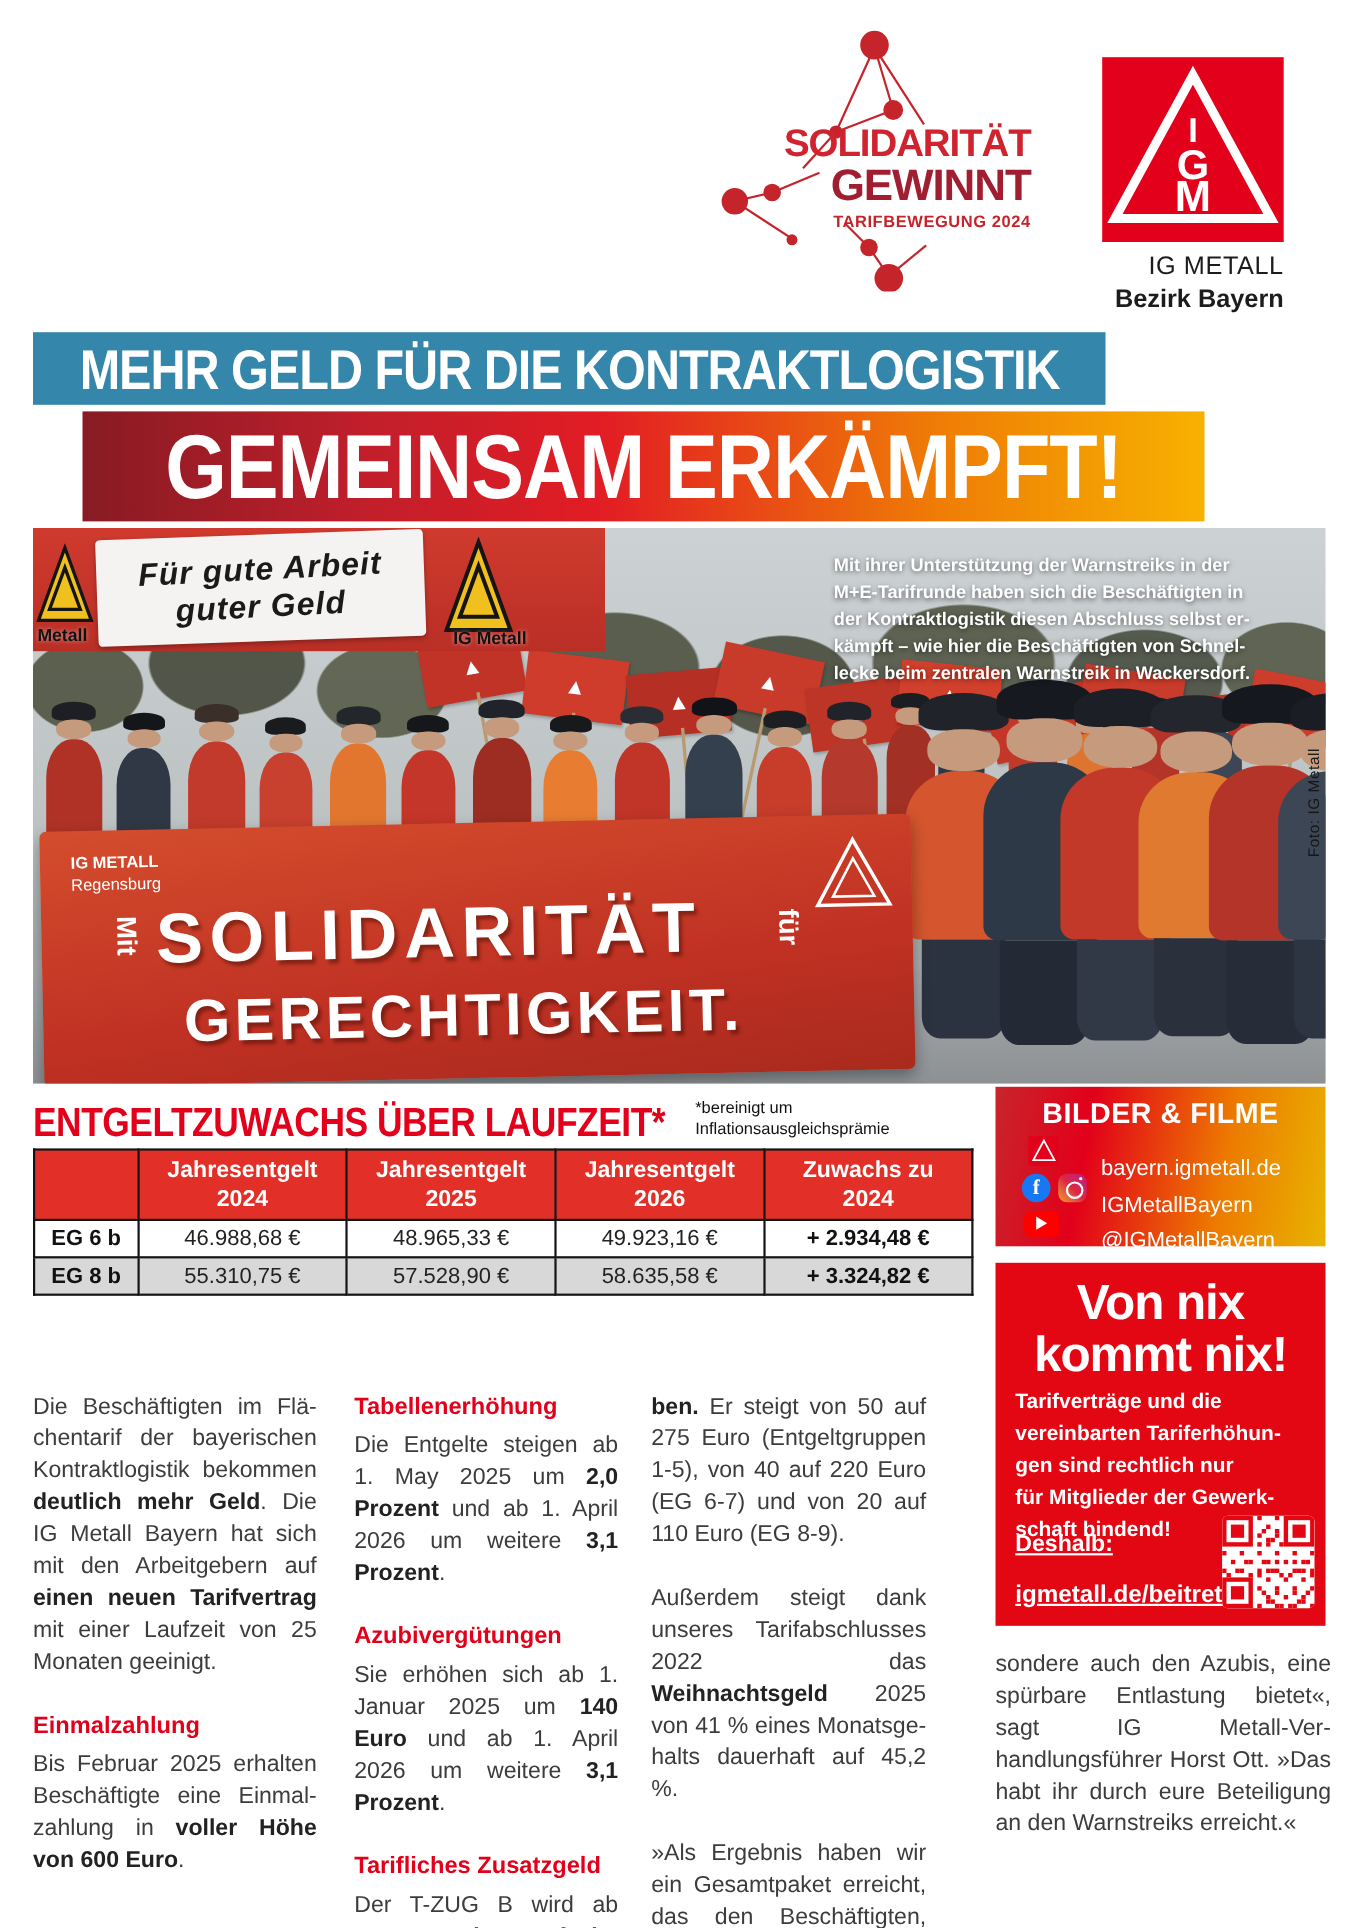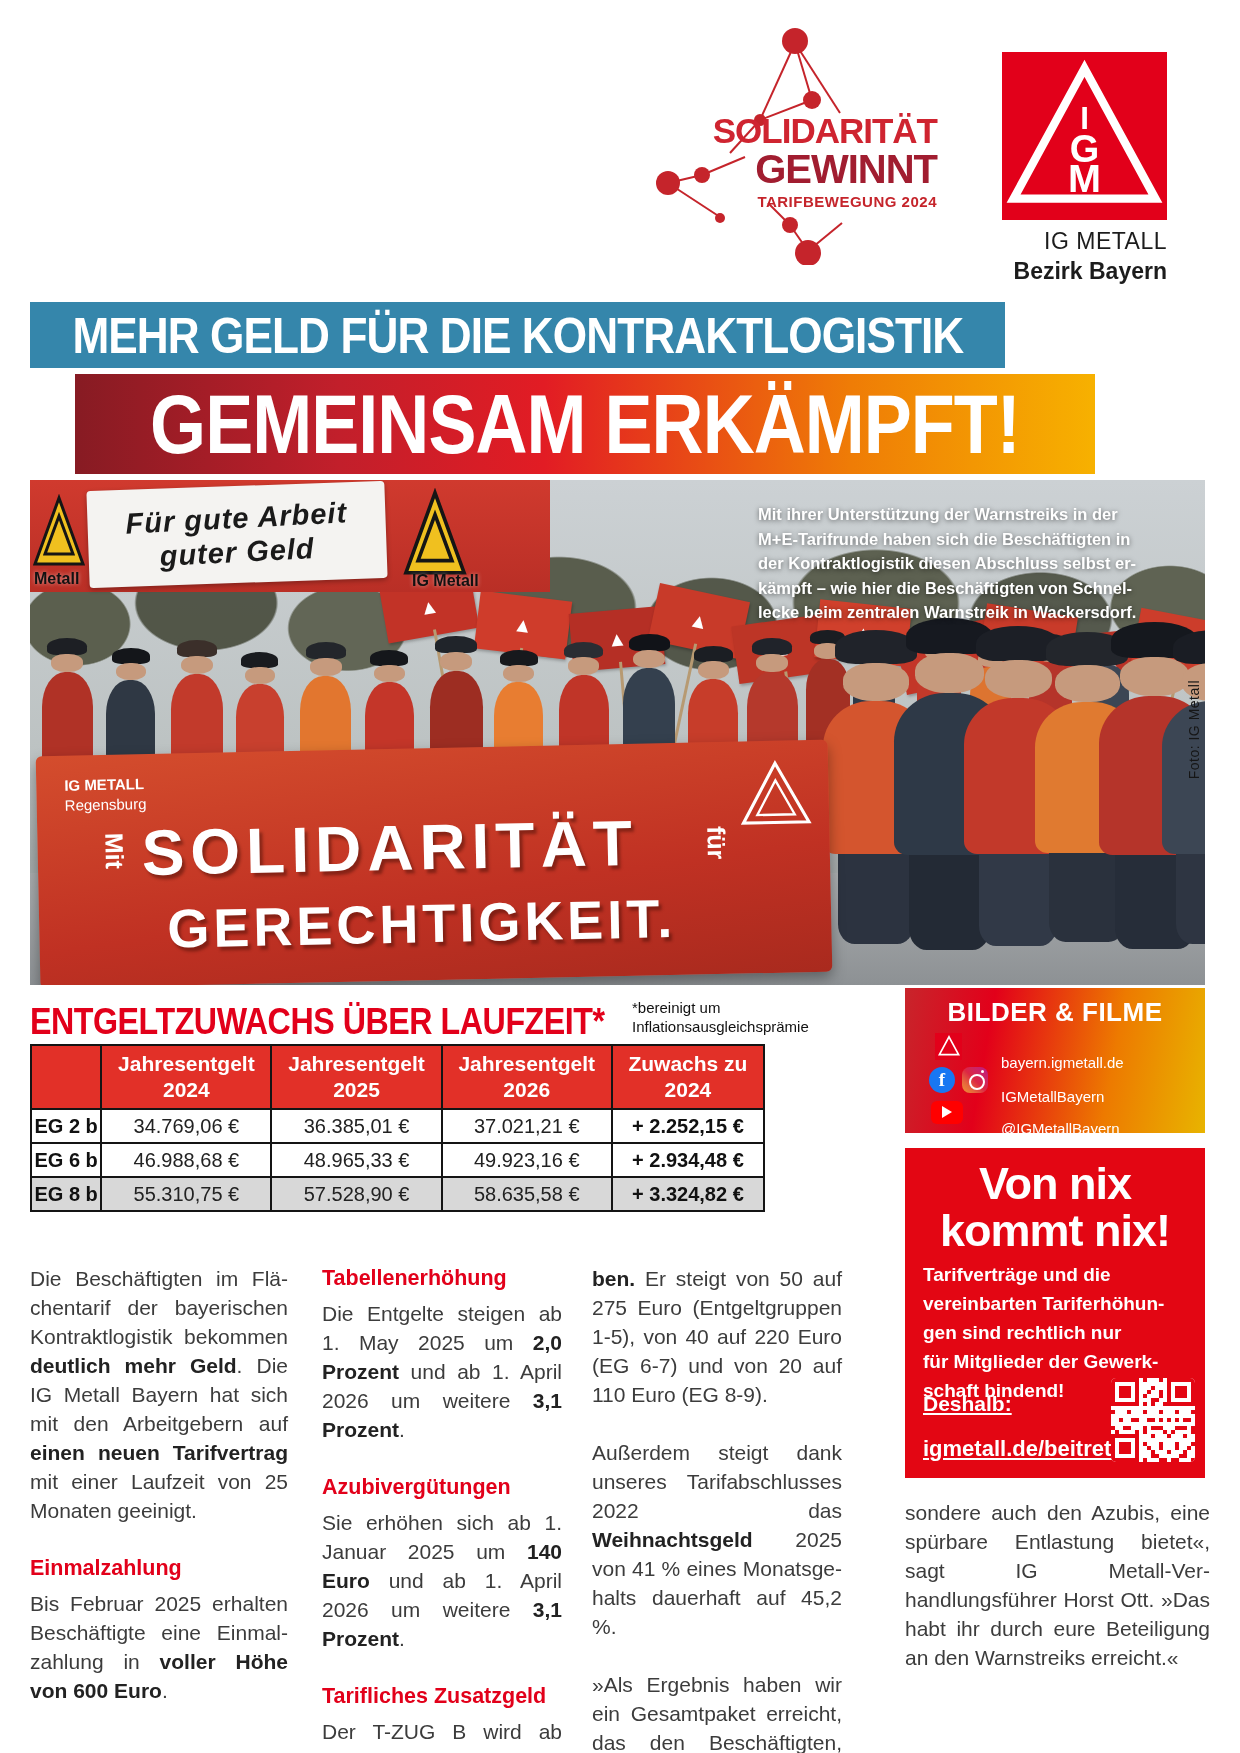--- a/index.html
+++ b/index.html
@@ -89,37 +89,37 @@
   .rb-line2{position:absolute;left:128px;top:144px;color:#fff;font-size:54px;font-weight:800;letter-spacing:4px;
     text-shadow:3px 4px 3px rgba(60,10,5,.45);white-space:nowrap;}
   .rb-logo{position:absolute;left:700px;top:16px;}
   .credit{position:absolute;right:3px;top:200px;z-index:6;color:#161616;font-size:14px;
     writing-mode:vertical-rl;transform:rotate(180deg);letter-spacing:.5px;}
 
   
   .tbl-title{left:30px;top:1000px;font-size:35px;font-weight:900;color:#e2001a;letter-spacing:-.5px;
     transform:scale(.92,1.06);transform-origin:left top;white-space:nowrap;}
   .tbl-note{left:632px;top:998px;font-size:15px;line-height:19px;color:#111;white-space:pre-line;}
-  table.paytable{left:30px;top:1044px;width:735px;border-collapse:collapse;position:absolute;
+  table.paytable{left:30px;top:1044px;width:855px;border-collapse:collapse;position:absolute;
     font-family:"Liberation Sans",sans-serif;border-radius:27px;}
   .paytable th,.paytable td{border:2px solid #141414;text-align:center;padding:0;}
   .paytable thead th{background:#e23028;color:#fff;font-size:21px;font-weight:700;line-height:26px;height:62px;white-space:pre-line;}
   .paytable tbody tr{height:34px;}
   .paytable tbody tr.alt{background:#d8d8d8;}
   .paytable td{font-size:20px;color:#222;}
   .paytable td.plus,.paytable th.lbl{font-weight:700;color:#111;font-size:20px;}
   .paytable col.c0{width:95px;} .paytable col.cx{width:190px;}
 
   
   .media-box{left:905px;top:988px;width:300px;height:145px;color:#fff;
     background:linear-gradient(100deg,#c8252b 0%,#e2001a 28%,#ed7a00 68%,#e8b400 100%);}
   .mb-title{text-align:center;font-size:26px;font-weight:800;letter-spacing:.5px;margin-top:9px;}
   .mb-row{position:absolute;left:0;width:100%;height:28px;display:flex;align-items:center;}
   .mb-row .ic{position:absolute;display:flex;gap:7px;align-items:center;}
-  .mb-row .tx{position:absolute;left:96px;font-size:15px;margin-top:32px;}
+  .mb-row .tx{position:absolute;left:96px;font-size:20px;margin-top:32px;}
   .icon-fb{width:26px;height:26px;border-radius:50%;background:#1877f2;color:#fff;font-weight:800;font-size:19px;
     display:flex;align-items:center;justify-content:center;font-family:"Liberation Serif",serif;}
   .icon-ig{width:26px;height:26px;border-radius:8px;position:relative;
     background:linear-gradient(45deg,#f09433 0%,#e6683c 25%,#dc2743 50%,#cc2366 75%,#bc1888 100%);}
   .icon-ig b{position:absolute;left:7px;top:7px;width:12px;height:12px;border:2px solid #fff;border-radius:50%;}
   .icon-ig i{position:absolute;right:4px;top:3px;width:3px;height:3px;background:#fff;border-radius:50%;}
   .icon-yt{width:32px;height:23px;border-radius:6px;background:#f00;display:flex;align-items:center;justify-content:center;}
   .icon-yt b{width:0;height:0;border-left:10px solid #fff;border-top:6px solid transparent;border-bottom:6px solid transparent;}
   .icon-igm{width:27px;height:27px;background:#e2001a;display:flex;align-items:center;justify-content:center;}
 
@@ -432,27 +432,20 @@
 2024</th>
         <th>Jahresentgelt
 2025</th>
         <th>Jahresentgelt
 2026</th>
         <th>Zuwachs zu
 2024</th>
       </tr>
     </thead>
     <tbody>
-        <tr>
-          <th class="lbl">EG 2 b</th>
-          <td>34.769,06 €</td>
-          <td>36.385,01 €</td>
-          <td>37.021,21 €</td>
-          <td class="plus">+ 2.252,15 €</td>
-        </tr>
         <tr>
           <th class="lbl">EG 6 b</th>
           <td>46.988,68 €</td>
           <td>48.965,33 €</td>
           <td>49.923,16 €</td>
           <td class="plus">+ 2.934,48 €</td>
         </tr>
         <tr class="alt">
           <th class="lbl">EG 8 b</th>
           <td>55.310,75 €</td>

